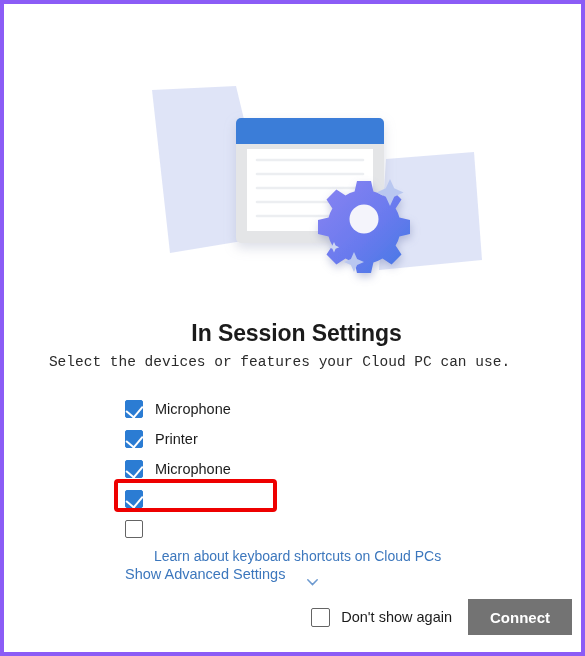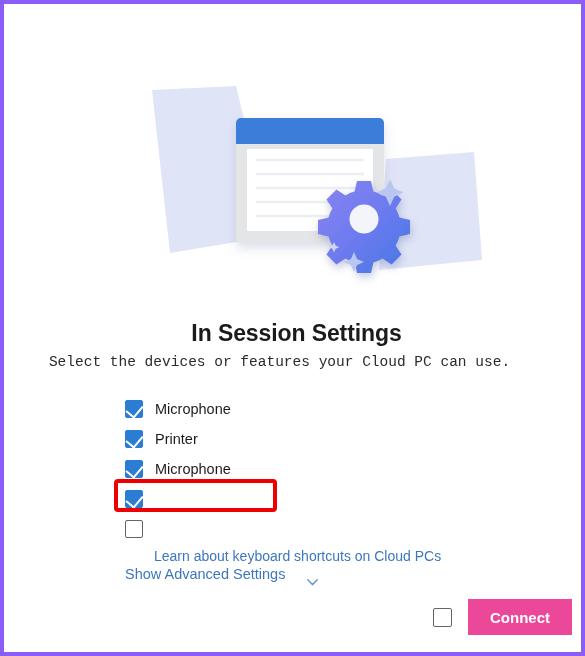--- a/index.html
+++ b/index.html
@@ -164,21 +164,21 @@
     margin-right: 16px;
   }
   .dont-show .cbox { width: 19px; height: 19px; }
   .dont-show-label {
     margin-left: 11px;
     font-size: 14.5px;
     color: #1b1b1b;
     white-space: nowrap;
   }
   .connect-btn {
-    background: #ec4899;
+    background: #737373;
     color: #ffffff;
     font-size: 15px;
     font-weight: bold;
     border: none;
     width: 104px;
     height: 36px;
     cursor: pointer;
     font-family: "Liberation Sans", sans-serif;
   }
 </style>
@@ -284,17 +284,18 @@
     <span class="chev">
       <svg width="11" height="7" viewBox="0 0 11 7" xmlns="http://www.w3.org/2000/svg">
         <path d="M0.8 0.8 L5.5 5.6 L10.2 0.8" fill="none" stroke="#6d9ad0" stroke-width="1.5" stroke-linecap="round"></path>
       </svg>
     </span>
   </div>
 
   <div class="footer">
     <div class="dont-show">
       <span class="cbox unchecked"></span>
+      <span class="dont-show-label">Don't show again</span>
     </div>
     <button class="connect-btn">Connect</button>
   </div>
 
 </div>
 
 </body></html>

